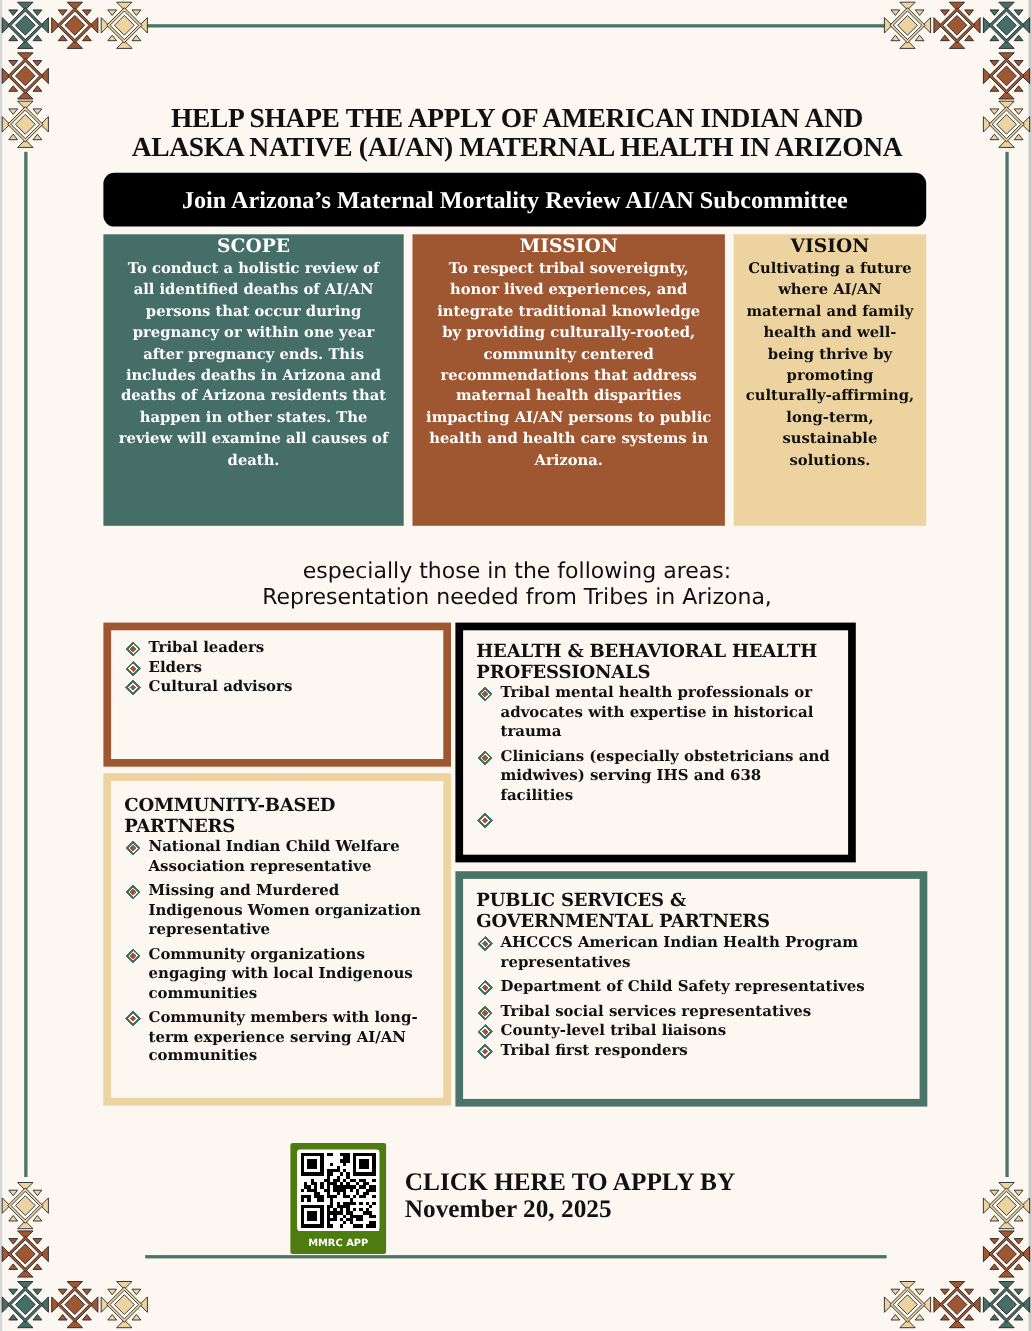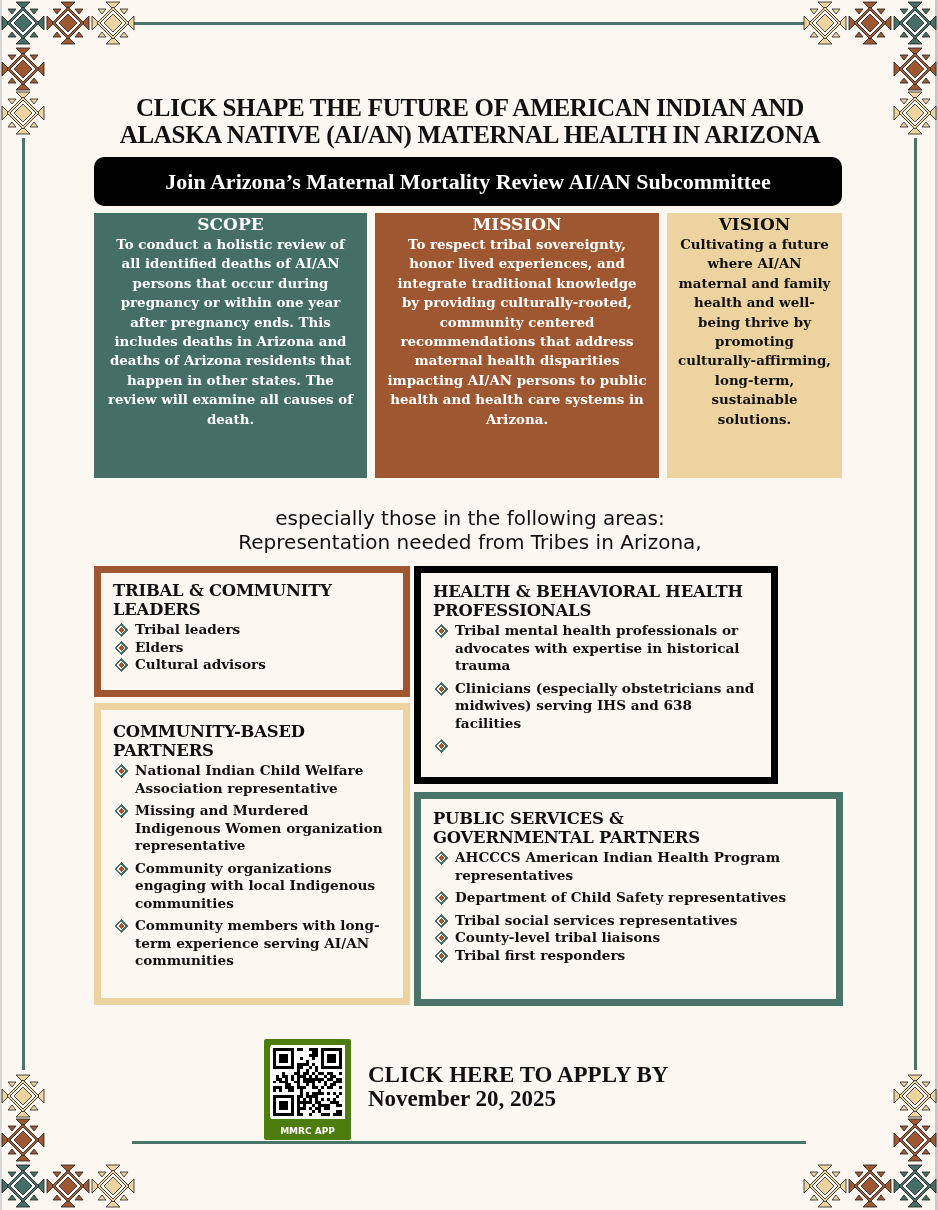--- a/index.html
+++ b/index.html
@@ -420,21 +420,21 @@
       <polygon points="30,37 38,37 34,32"></polygon>
       <polygon points="23,7 39,23 23,39 7,23"></polygon>
     </g>
     <polygon points="23,10 36,23 23,36 10,23" fill="#ffffff" stroke="#222" stroke-width="0.8"></polygon>
     <polygon points="23,14 32,23 23,32 14,23" fill="#ecd3a0" stroke="#222" stroke-width="0.8"></polygon>
   </svg>
     </div>
   </div>
 
 <div class="title">
-  <div>CLICK SHAPE THE FUTURE OF AMERICAN INDIAN AND</div>
+  <div>HELP SHAPE THE APPLY OF AMERICAN INDIAN AND</div>
   <div>ALASKA NATIVE (AI/AN) MATERNAL HEALTH IN ARIZONA</div>
 </div>
 
 <div class="banner">Join Arizona’s Maternal Mortality Review AI/AN Subcommittee</div>
 
 <div class="card scope">
   <h3>SCOPE</h3>
   <p>To conduct a holistic review of all identified deaths of AI/AN persons that occur during pregnancy or within one year after pregnancy ends. This includes deaths in Arizona and deaths of Arizona residents that happen in other states. The review will examine all causes of death.</p>
 </div>
 <div class="card mission">
@@ -445,24 +445,20 @@
   <h3>VISION</h3>
   <p>Cultivating a future where AI/AN maternal and family health and well-being thrive by promoting culturally-affirming, long-term, sustainable solutions.</p>
 </div>
 
 <div class="rep">
   <div>especially those in the following areas:</div>
   <div>Representation needed from Tribes in Arizona,</div>
 </div>
 
 <div class="box tribal">
-  <h4>
-    <div>TRIBAL &amp; COMMUNITY</div>
-    <div>LEADERS</div>
-  </h4>
   <ul>
       <li><span class="b">
           <svg viewBox="0 0 16 16" shape-rendering="crispEdges">
     <polygon points="8,1 15,8 8,15 1,8" fill="#456f66"></polygon>
     <polygon points="8,3.5 12.5,8 8,12.5 3.5,8" fill="#fcf7f1"></polygon>
     <polygon points="8,5 11,8 8,11 5,8" fill="#9f5731"></polygon>
   </svg>
         </span><span>Tribal leaders</span></li>
       <li><span class="b">
           <svg viewBox="0 0 16 16" shape-rendering="crispEdges">

